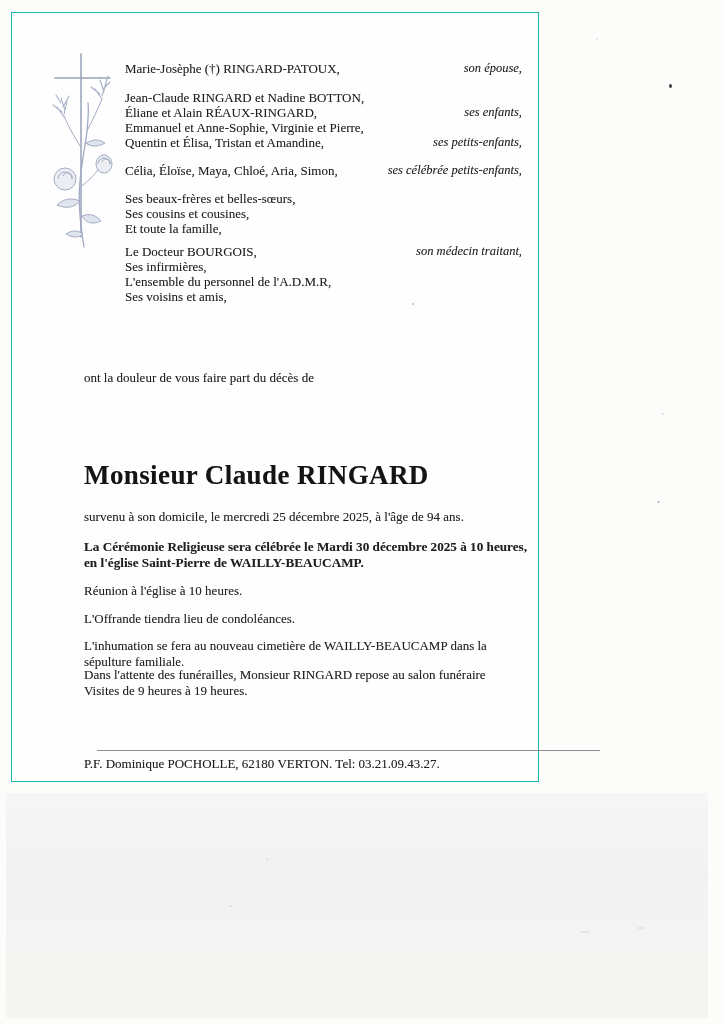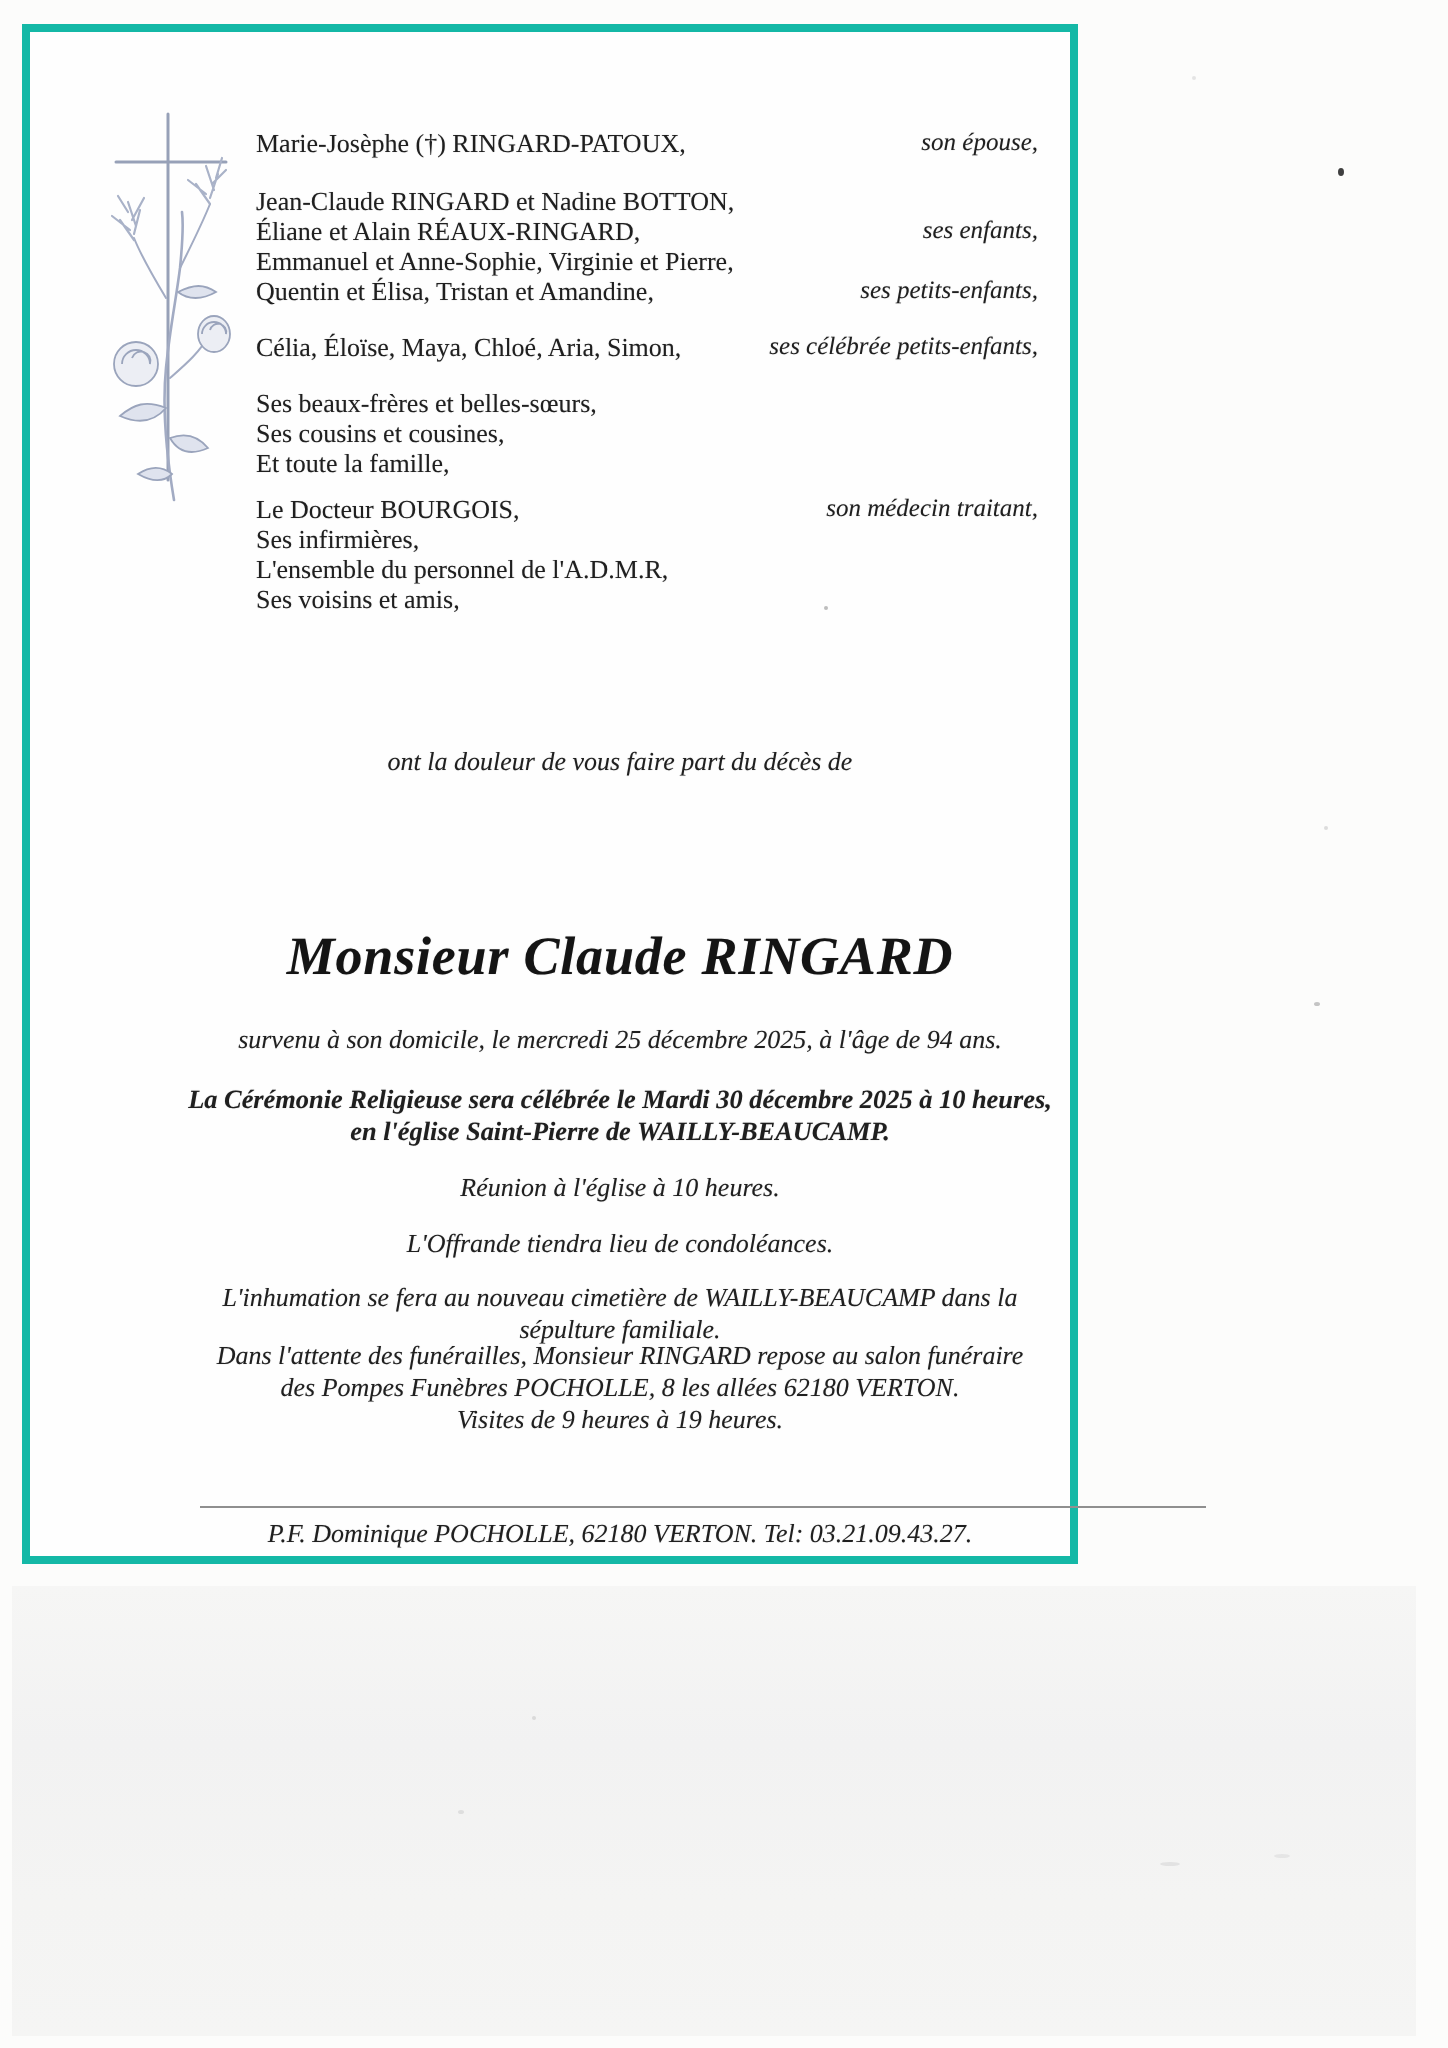--- a/index.html
+++ b/index.html
@@ -6,37 +6,37 @@
   html,body { width:724px; height:1024px; overflow:hidden; }
   body {
     background:#fcfcfb;
     font-family:"Liberation Serif","DejaVu Serif",serif;
     color:#1f1f1f;
     position:relative;
   }
   .card {
     position:absolute; left:11px; top:12px; width:528px; height:770px;
     background:#fefefe;
-    border:4px solid #14b8a6;
+    border:1px solid #14b8a6;
   }
   .card * { text-shadow:0 0 0.5px rgba(50,50,50,0.35); }
   .illus { position:absolute; left:28px; top:38px; }
   .names {
     position:absolute; left:113px; right:16px; top:48px;
     font-size:13px; line-height:15px;
   }
   .group { position:relative; }
   .relation {
     position:absolute; right:0; top:0;
     font-style:italic; font-size:12.5px; white-space:nowrap;
   }
   .relation.on-line2 { top:15px;font-style:italic; }
   .centered {
-    position:absolute; left:72px; right:2px; text-align:center;
-    font-size:13px; line-height:16px;font-style:italic;
+    position:absolute; left:72px; right:2px; 
+    font-size:13px; line-height:16px;
   }
   .deceased-title {
     font-size:27px; font-weight:bold; letter-spacing:0.4px; color:#141414;margin-top:40px;
   }
   .bold-line { font-weight:bold; font-size:13.2px; }
   .footer-rule {
     position:absolute; left:85px; top:737px; width:503px; height:1px;
     background:#8f8f8f;
   }
   .lower-sheet {
@@ -122,21 +122,20 @@
   </div>
 
   <div class="centered" style="top:570px">Réunion à l'église à 10 heures.</div>
 
   <div class="centered" style="top:598px">L'Offrande tiendra lieu de condoléances.</div>
 
   <div class="centered" style="top:625px">L'inhumation se fera au nouveau cimetière de WAILLY-BEAUCAMP dans la sépulture familiale.</div>
 
   <div class="centered" style="top:654px">
     <div>Dans l'attente des funérailles, Monsieur RINGARD repose au salon funéraire</div>
-    <div>des Pompes Funèbres POCHOLLE, 8 les allées 62180 VERTON.</div>
     <div>Visites de 9 heures à 19 heures.</div>
   </div>
 
   <div class="footer-rule"></div>
   <div class="centered" style="top:743px">P.F.  Dominique POCHOLLE,  62180 VERTON. Tel: 03.21.09.43.27.</div>
 
 </div>
 
 <div class="lower-sheet"></div>
 

